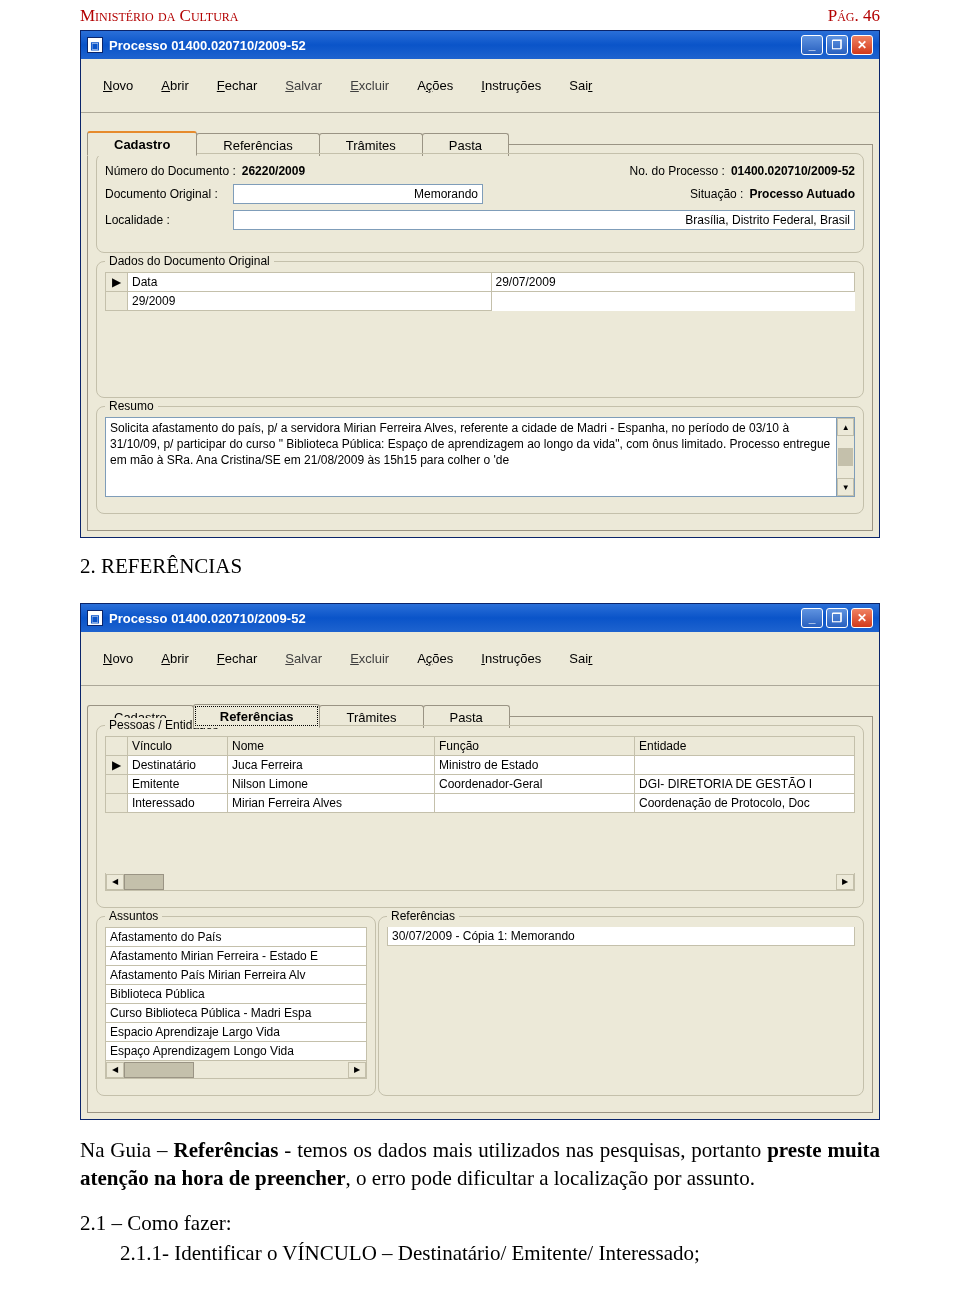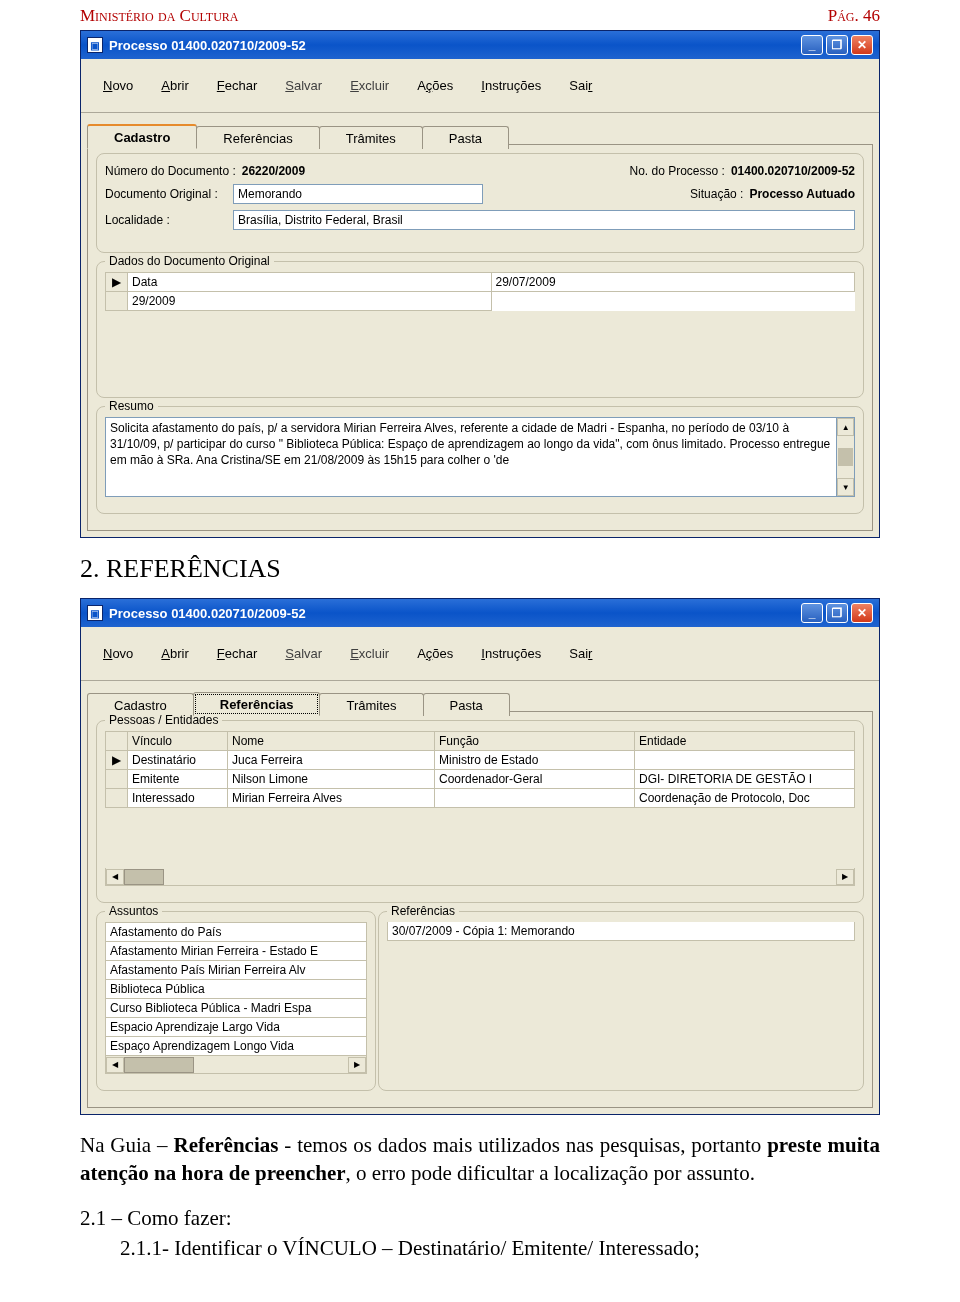--- a/index.html
+++ b/index.html
@@ -14,22 +14,22 @@
   }
   .doc-header {
     display: flex;
     justify-content: space-between;
     font-variant: small-caps;
     font-size: 17px;
     color: #b30000;
     margin-bottom: 4px;
   }
   .section-title {
-    font-size: 26px;
-    margin: 16px 0 14px 0;
+    font-size: 21px;
+    margin: 16px 0 24px 0;
   }
   .body-text {
     font-size: 21px;
     line-height: 1.35;
     margin-top: 16px;
     text-align: justify;
   }
   
   .window {
     border: 1px solid #0a246a;
@@ -68,21 +68,21 @@
   .menuitem.disabled { color:#404040; }
   .menuitem .u { text-decoration: underline; display:inline; }
   .tabstrip {
     display:flex;align-items:flex-end;padding:6px 6px 0 6px;
     gap:0;background:#ece9d8;position:relative;
   }
   .tab {
     padding:4px 26px 3px 26px;
     border:1px solid #9a9484;border-bottom:none;
     background:#ece9d8;border-radius:3px 3px 0 0;margin-right:-1px;
-    position:relative;top:5px;font-size:13px;white-space:nowrap;
+    position:relative;top:12px;font-size:13px;white-space:nowrap;
   }
   .tab.active {
     font-weight:bold;background:#ece9d8;z-index:2;
     border-bottom:1px solid #ece9d8;
   }
   .tab.active.highlight { border-top:2px solid #e68b2c; }
   .tab.focus { outline:1px dotted #000; outline-offset:-3px; }
   .tabpage {
     border:1px solid #9a9484;margin:0 6px 6px 6px;
     background:#ece9d8;padding:8px;
@@ -93,21 +93,21 @@
   }
   .fieldset legend {
     font-size:12px;padding:0 4px;background:#ece9d8;
     position:absolute;top:-8px;left:8px;
   }
   .formrow { display:flex;align-items:center;margin-bottom:6px;gap:6px; }
   .lbl { font-size:12px; white-space:nowrap; }
   .val { font-size:12px; font-weight:bold; }
   .txtin {
     font-family:Tahoma,Arial,sans-serif;font-size:12px;
-    border:1px solid #7f9db9;background:#fff;padding:2px 4px;height:20px;
+    border:1px solid #7f9db9;background:#fff;padding:2px 4px;height:20px;text-align:right;
   }
   .grid3 {
     display:grid;grid-template-columns:22px 1fr 1fr;font-size:12px;
     border-top:1px solid #c4c0ab;border-left:1px solid #c4c0ab;
     background:#fff;
   }
   .grid3 > div {
     border-right:1px solid #c4c0ab;border-bottom:1px solid #c4c0ab;
     padding:2px 4px;min-height:18px;background:#fff;
   }

